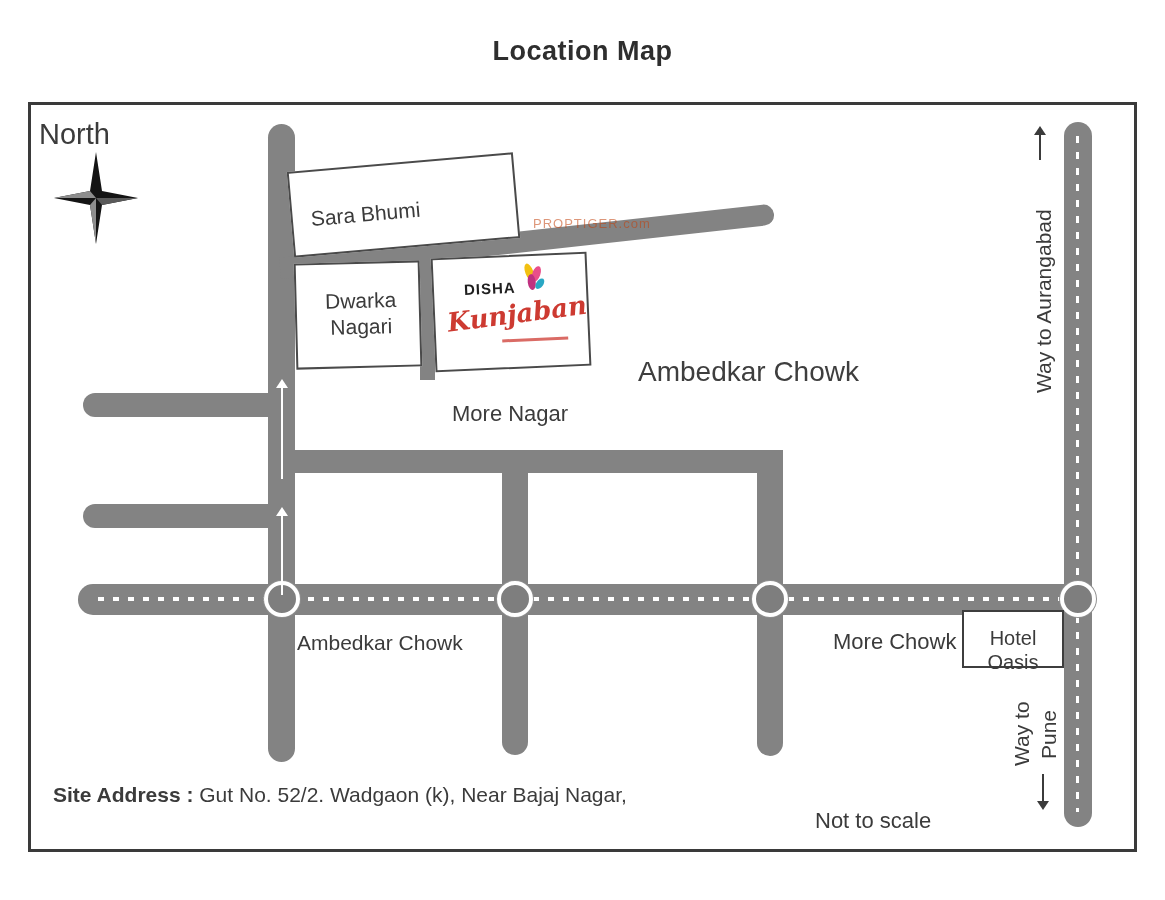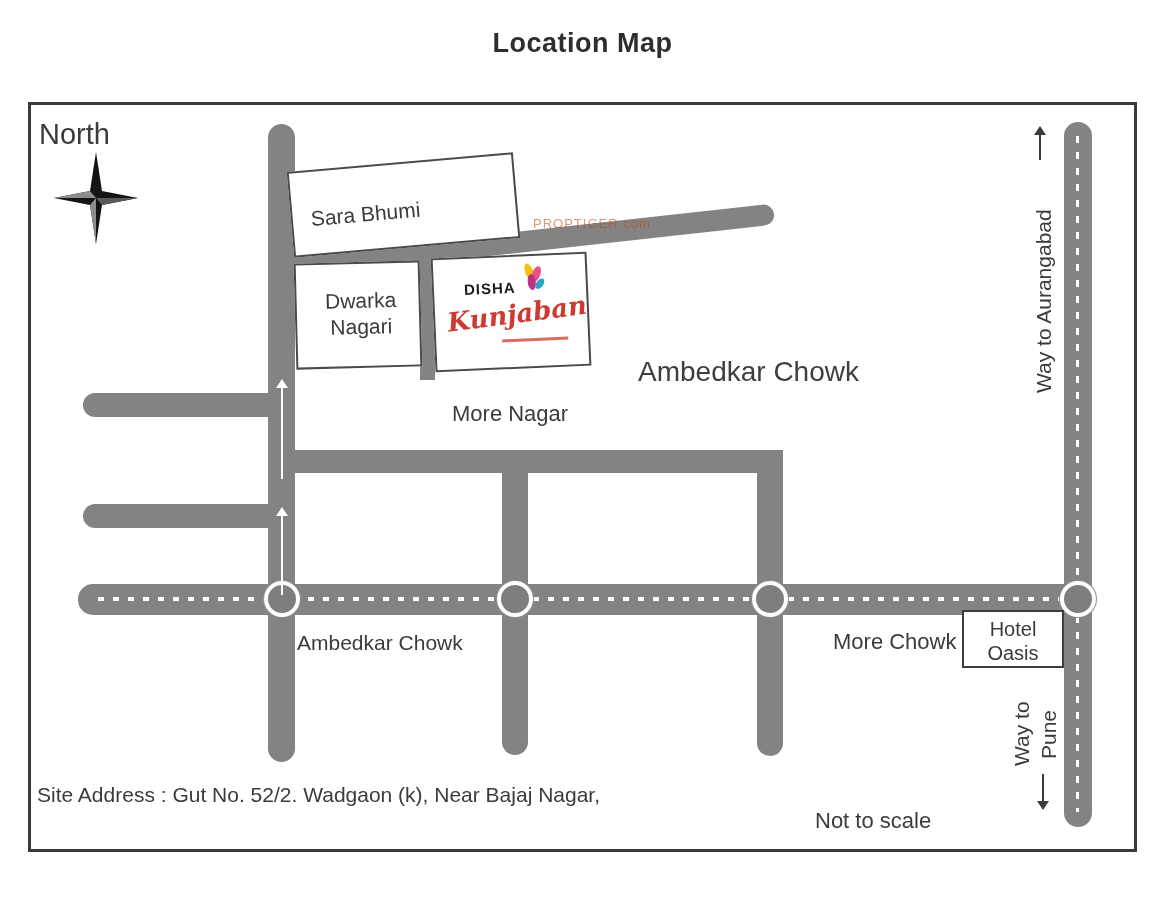--- a/index.html
+++ b/index.html
@@ -1,19 +1,19 @@
 <!DOCTYPE html>
 <html><head>
 <meta charset="utf-8">
 <style>
   html,body{margin:0;padding:0;background:#fff;}
   .canvas{position:relative;width:1165px;height:900px;background:#fff;overflow:hidden;
           font-family:"Liberation Sans", sans-serif;color:#3b3b3b;}
   .abs{position:absolute;}
-  .page-title{left:0;right:0;top:28px;text-align:center;font-size:27px;font-weight:bold;color:#2e2e2e;letter-spacing:.5px;}
+  .page-title{left:0;right:0;top:36px;text-align:center;font-size:27px;font-weight:bold;color:#2e2e2e;letter-spacing:.5px;}
   .frame{left:28px;top:102px;width:1109px;height:750px;border:3px solid #3a3a3a;box-sizing:border-box;}
   .road{background:#838383;}
   .lbl{color:#3b3b3b;font-size:21px;line-height:1.25;}
   .box{background:#fff;border:2px solid #4a4a4a;box-sizing:border-box;}
   .vtext{writing-mode:vertical-rl;transform:rotate(180deg);font-size:21px;line-height:1.3;color:#3b3b3b;}
   
   .uarrow{width:12px;}
   .uarrow .shaft{position:absolute;left:5px;top:8px;width:2px;bottom:0;background:#fff;}
   .uarrow .head{position:absolute;left:0;top:0;width:0;height:0;border-left:6px solid transparent;border-right:6px solid transparent;border-bottom:9px solid #fff;}
   .rarrow{height:12px;transform:rotate(-6.3deg);transform-origin:left center;}
@@ -106,33 +106,33 @@
 
   <div class="abs watermark z4" style="left:533px;top:216px;">PROPTIGER.com</div>
 
   <div class="abs lbl" style="left:638px;top:354px;font-size:28px;color:#3e3e3e;">Ambedkar Chowk</div>
   <div class="abs lbl" style="left:452px;top:400px;font-size:22px;">More Nagar</div>
 
   <div class="abs lbl z4" style="left:297px;top:630px;font-size:21px;">Ambedkar Chowk</div>
   <div class="abs lbl z4" style="left:790px;top:628px;font-size:22px;margin-left:43px;">More Chowk</div>
 
   <div class="abs box z4" style="left:962px;top:610px;width:102px;height:58px;border-color:#3e3e3e;">
-    <div class="lbl" style="padding-top:5px;text-align:center;font-size:20px;line-height:1.2;">Hotel Oasis</div>
+    <div class="lbl" style="padding-top:14px;text-align:center;font-size:20px;line-height:1.2;">Hotel Oasis</div>
   </div>
 
   <div class="abs vtext z4" style="left:1030px;top:158px;height:235px;">Way to Aurangabad</div>
   <div class="abs darrow z4" style="left:1034px;top:126px;height:34px;">
     <span class="shaft" style="top:8px;bottom:0;"></span>
       <span class="up"></span>
   </div>
   <div class="abs vtext z4" style="left:1008px;top:690px;width:54px;height:88px;text-align:center;">Way to Pune</div>
   <div class="abs darrow z4" style="left:1037px;top:774px;height:36px;">
     <span class="shaft" style="top:0;bottom:8px;"></span>
       <span class="down"></span>
   </div>
 
   <div class="abs z4" style="left:37px;top:783px;font-size:21px;">
-    <span style="font-weight:normal;">Site Address :</span>
+    <span style="font-weight:bold;margin-left:16px;">Site Address :</span>
     <span>Gut No. 52/2. Wadgaon (k), Near Bajaj  Nagar,</span>
   </div>
   <div class="abs z4" style="left:815px;top:808px;font-size:22px;">Not to scale</div>
 
 </div>
 
 </body></html>

